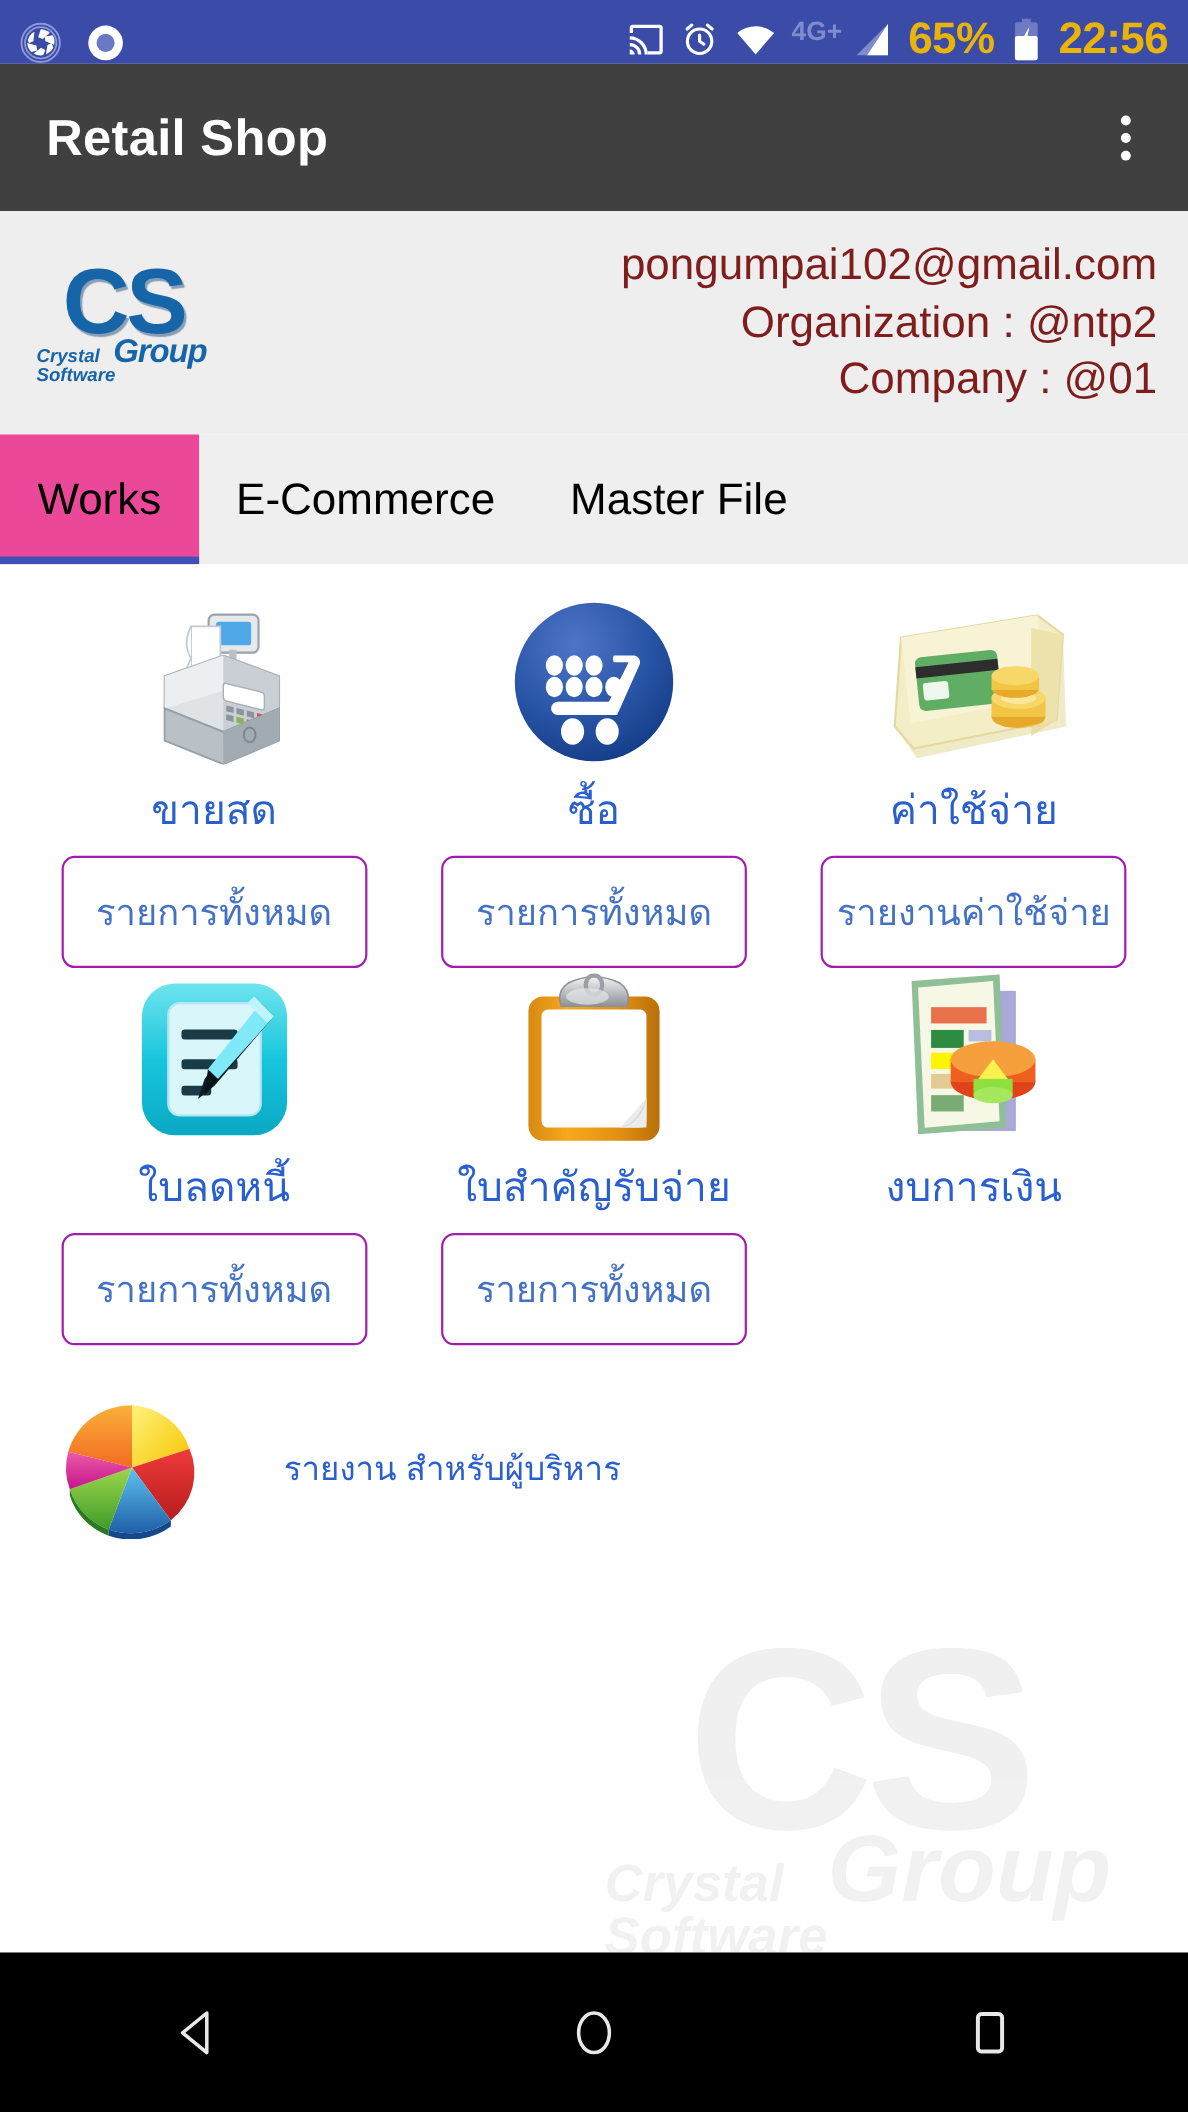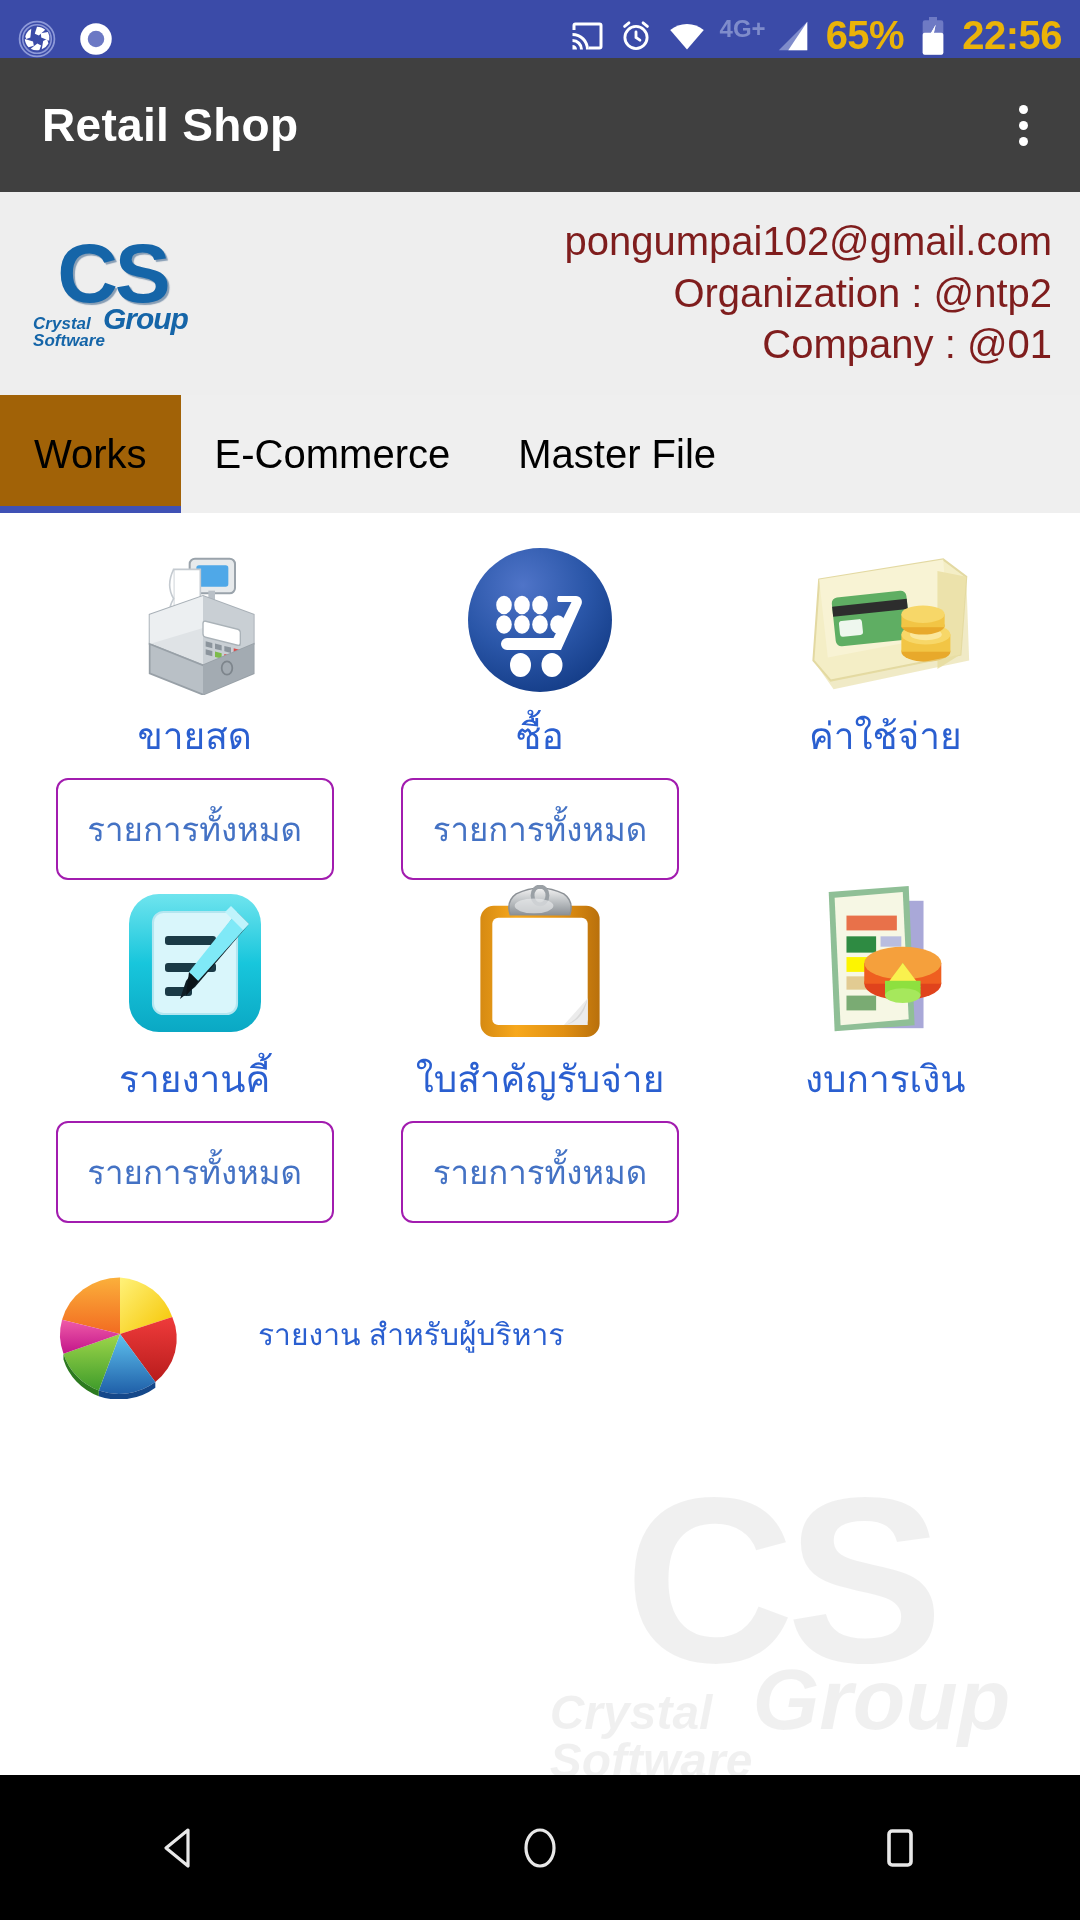--- a/index.html
+++ b/index.html
@@ -122,21 +122,21 @@
     align-items:center;
     justify-content:center;
     padding:0 34px;
     font-size:40px;
     color:#000000;
     position:relative;
     white-space:nowrap;
     cursor:pointer;
   }
   .tab.active {
-    background:#a16207;
+    background:#ec4899;
   }
   .tab.active::after {
     content:"";
     position:absolute;
     left:0; right:0; bottom:0;
     height:7px;
     background:#3f51b5;
   }
 
   
@@ -432,20 +432,21 @@
             <ellipse cx="88" cy="62" rx="17" ry="7" fill="#f7d768"></ellipse>
             <ellipse cx="88" cy="62" rx="11" ry="4" fill="#fbe79c"></ellipse>
             <ellipse cx="86" cy="56" rx="15" ry="6" fill="#e8a92b"></ellipse>
             <rect x="71" y="48" width="30" height="9" fill="#f2c545"></rect>
             <ellipse cx="86" cy="48" rx="15" ry="6" fill="#f7d768"></ellipse>
           </g>
           <path d="M10 80 L22 94 L112 76 L116 22 L118 80 L24 100 Z" fill="#e6dca0" opacity="0.6"></path>
         </svg>
       </div>
       <div class="cell-label">ค่าใช้จ่าย</div>
+      <div class="cell-button">รายงานค่าใช้จ่าย</div>
     </div>
 
     <div class="cell">
       <div class="cell-icon">
         <svg width="150" height="150" viewBox="0 0 100 100">
           <defs>
             <linearGradient id="cyang" x1="0" y1="0" x2="0" y2="1">
               <stop offset="0%" stop-color="#6fe4ee"></stop>
               <stop offset="50%" stop-color="#18c6dc"></stop>
               <stop offset="100%" stop-color="#0aa8c4"></stop>
@@ -459,21 +460,21 @@
             <rect x="30" y="66" width="18" height="6" rx="2"></rect>
           </g>
           <g>
             <path d="M78 16 L86 24 L50 66 L40 74 L44 62 Z" fill="#0e1d24"></path>
             <path d="M78 16 L86 24 L52 62 L46 56 Z" fill="#7fe9f7"></path>
             <path d="M46 56 L52 62 L44 72 Z" fill="#0a1318"></path>
             <path d="M74 12 L86 24 L82 28 L70 16 Z" fill="#bff4fc"></path>
           </g>
         </svg>
       </div>
-      <div class="cell-label">รายงานคี้</div>
+      <div class="cell-label">ใบลดหนี้</div>
       <div class="cell-button">รายการทั้งหมด</div>
     </div>
 
     <div class="cell">
       <div class="cell-icon">
         <svg width="138" height="155" viewBox="0 0 88 104">
           <defs>
             <linearGradient id="orgg" x1="0" y1="0" x2="1" y2="0">
               <stop offset="0%" stop-color="#d68a12"></stop>
               <stop offset="30%" stop-color="#f7a81c"></stop>

